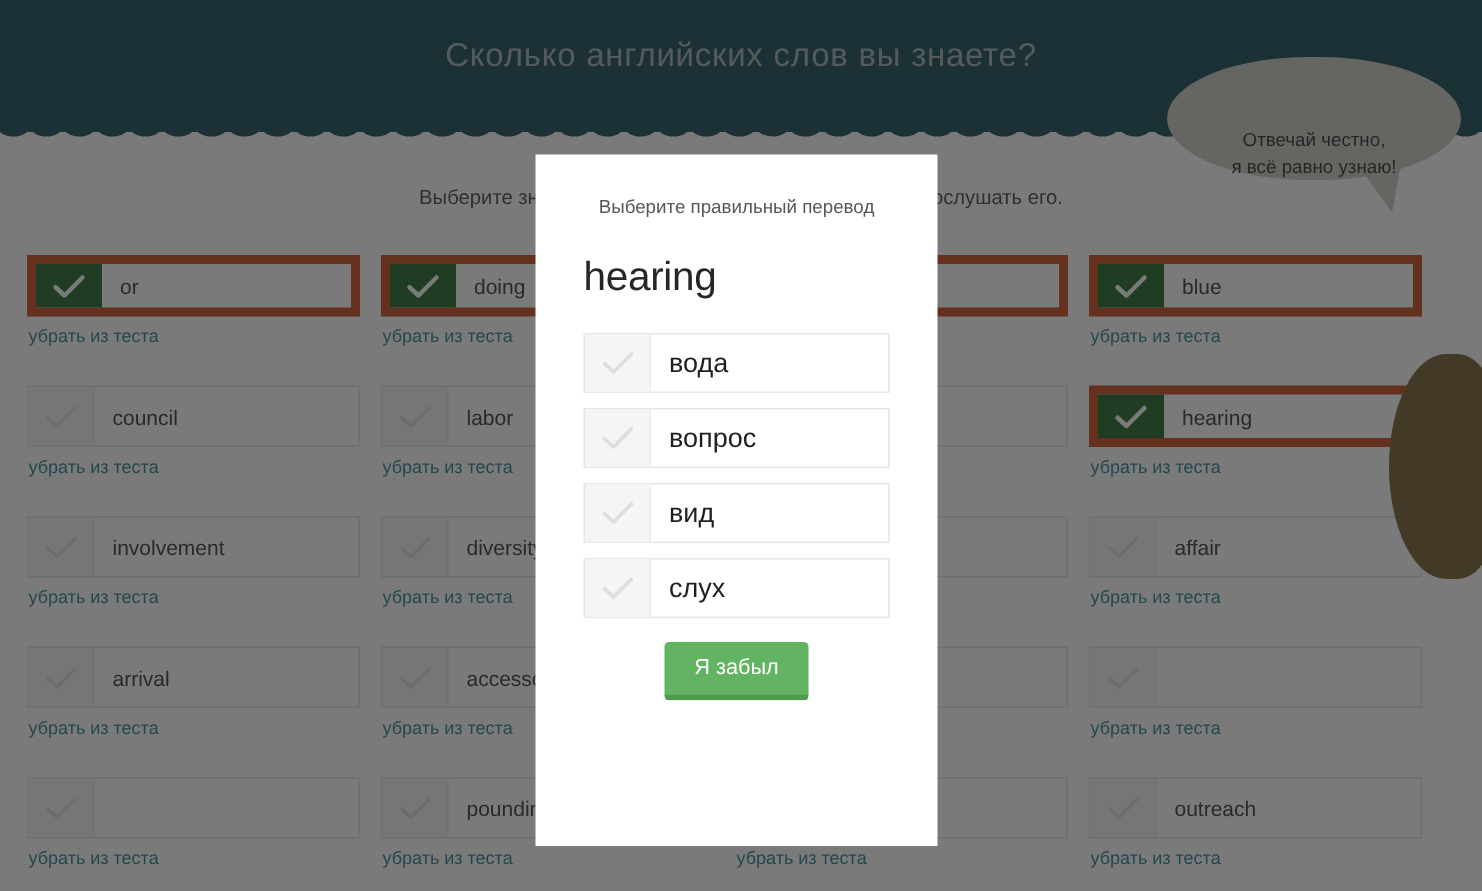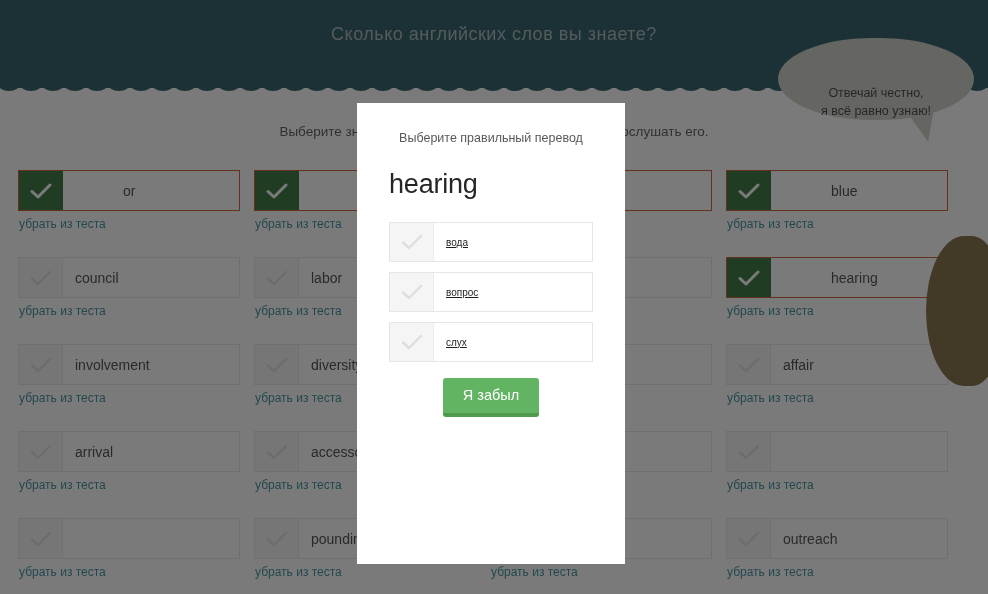--- a/index.html
+++ b/index.html
@@ -13,21 +13,21 @@
 
   
   .header {
     position: absolute; left: 0; top: 0; width: 988px; height: 88px;
     background: #06404a;
     z-index: 1;
   }
   .header-title {
     position: absolute; left: 0; top: 24px; width: 988px;
     text-align: center;
-    font-size: 18px; letter-spacing: .5px;
+    font-size: 22px; letter-spacing: .5px;
     color: #9dafae;
     font-family: "Liberation Sans", sans-serif;
   }
   .scallop {
     position: absolute; left: 0; top: 78px; width: 988px; height: 16px;
     z-index: 2;
   }
   
   .bubble {
     position: absolute; right: 14px; top: 38px;
@@ -76,22 +76,21 @@
     row-gap: 0px;
   }
   .cell { height: 87px; }
   .word-card {
     display: flex; align-items: stretch;
     height: 41px;
     background: #ffffff;
     border: 1px solid #e2e2e2;
   }
   .word-card.checked {
-    border: 1px solid #c2410c;
-    gap: 48px;
+    border: 6px solid #c2410c;
   }
   .cb {
     width: 44px; flex: 0 0 44px;
     background: #f3f3f3;
     border-right: 1px solid #e8e8e8;
     display: flex; align-items: center; justify-content: center;
   }
   .word-card.checked .cb {
     background: #14601f;
     border-right: 1px solid #14601f;
@@ -145,21 +144,21 @@
   }
   .opt-cb {
     width: 44px; flex: 0 0 44px;
     background: #f5f5f5;
     border-right: 1px solid #ececec;
     display: flex; align-items: center; justify-content: center;
   }
   .opt-cb .mark { fill: none; stroke: #dedede; stroke-width: 2.4; }
   .opt-label {
     flex: 1; display: flex; align-items: center;
-    padding-left: 12px; font-size: 10px; color: #1f1f1f; text-decoration: underline;
+    padding-left: 12px; font-size: 18px; color: #1f1f1f;
   }
   .forgot-wrap { text-align: center; margin-top: 16px; }
   .forgot-btn {
     display: inline-block;
     padding: 9px 20px 10px 20px;
     background: #62b462;
     border: none;
     border-bottom: 4px solid #4e9b4e;
     border-radius: 3px;
     color: #ffffff; font-size: 14.5px;
@@ -434,20 +433,28 @@
             </svg>
           </div>
           <div class="opt-label">вопрос</div>
         </div>
         <div class="opt">
           <div class="opt-cb">
             <svg width="22" height="18" viewBox="0 0 22 18">
               <path class="mark" d="M2 9.5 L8 15 L20 3" stroke-linecap="round" stroke-linejoin="round"></path>
             </svg>
           </div>
+          <div class="opt-label">вид</div>
+        </div>
+        <div class="opt">
+          <div class="opt-cb">
+            <svg width="22" height="18" viewBox="0 0 22 18">
+              <path class="mark" d="M2 9.5 L8 15 L20 3" stroke-linecap="round" stroke-linejoin="round"></path>
+            </svg>
+          </div>
           <div class="opt-label">слух</div>
         </div>
       </div>
     <div class="forgot-wrap">
       <button class="forgot-btn">Я забыл</button>
     </div>
   </div>
 
 </div>
 

